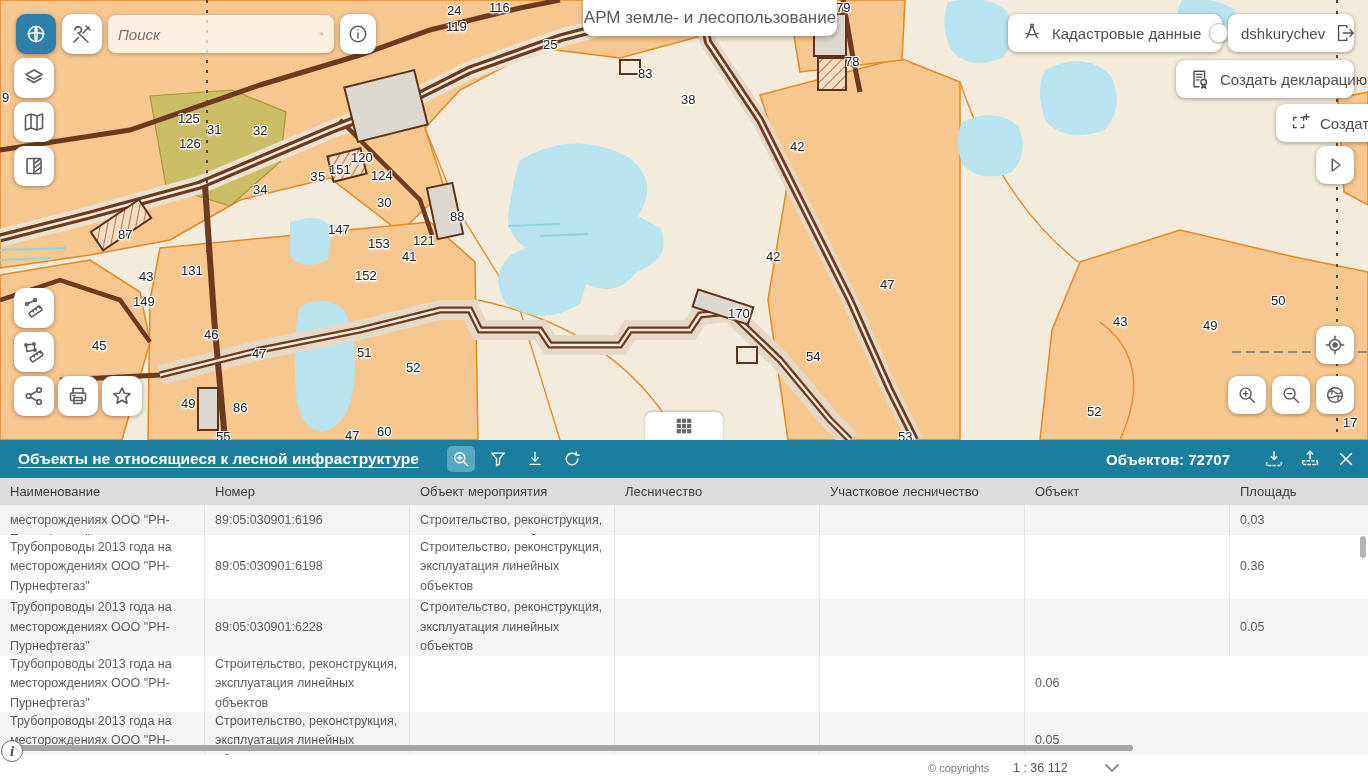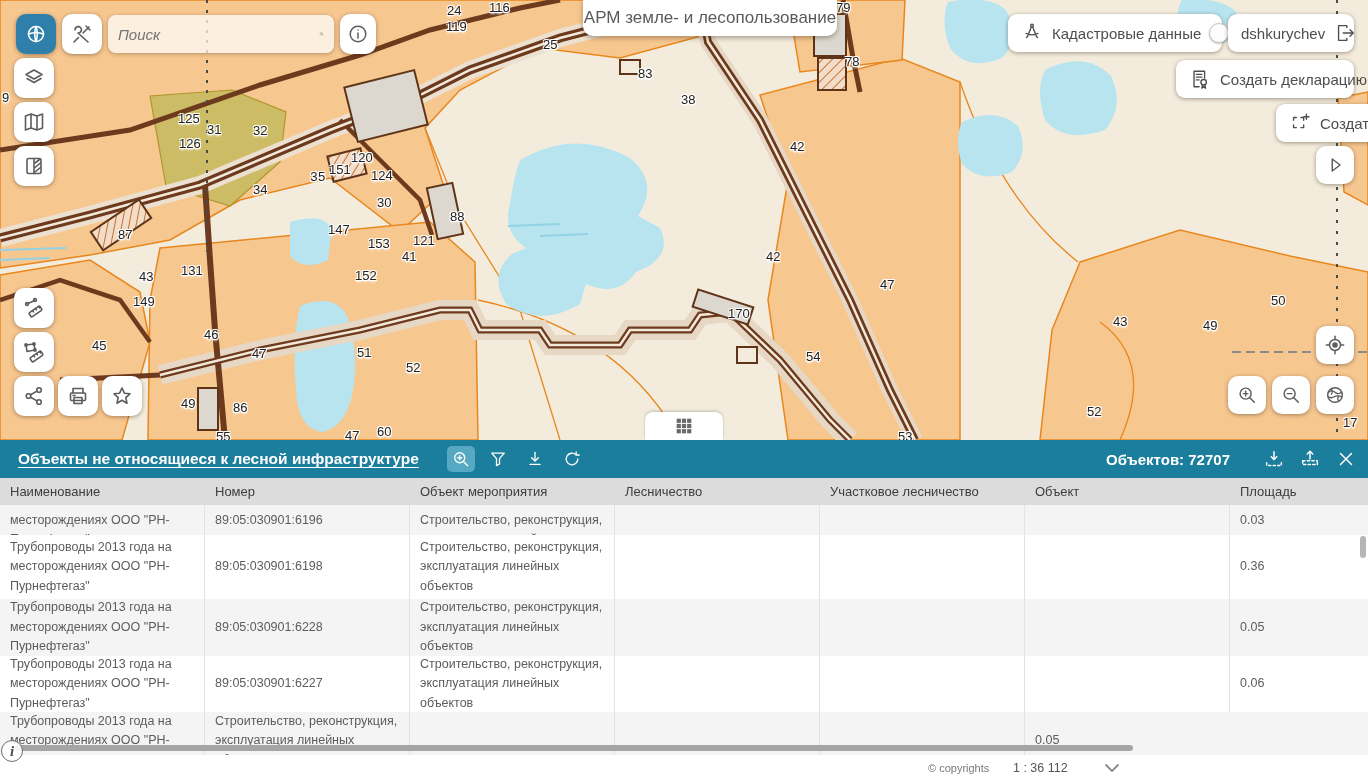--- a/index.html
+++ b/index.html
@@ -529,23 +529,20 @@
         </div>
         <div>
           <span>0.05</span>
         </div>
       </div>
       <div class="trow">
         <div>
           <span>Трубопроводы 2013 года на месторождениях ООО "РН-Пурнефтегаз"</span>
         </div>
         <div>
-          <span>89:05:030901:6227</span>
-        </div>
-        <div>
           <span>Строительство, реконструкция, эксплуатация линейных объектов</span>
         </div>
         <div>
           <span></span>
         </div>
         <div>
           <span></span>
         </div>
         <div>
           <span></span>

